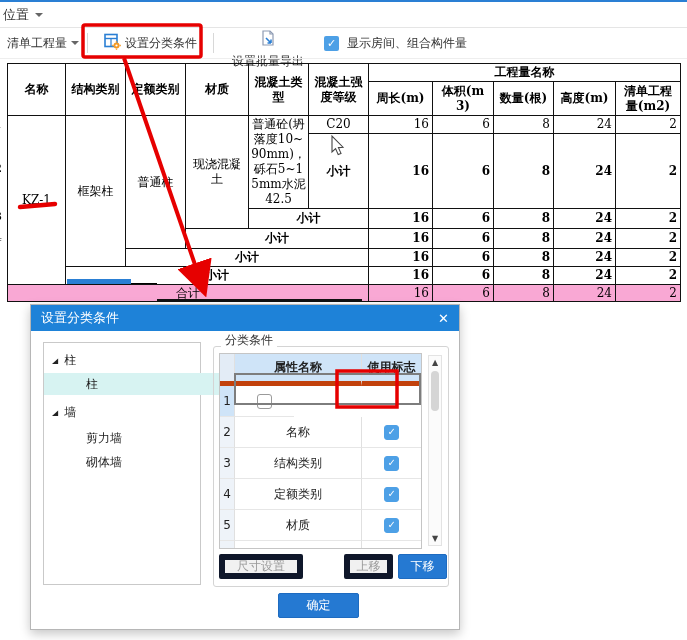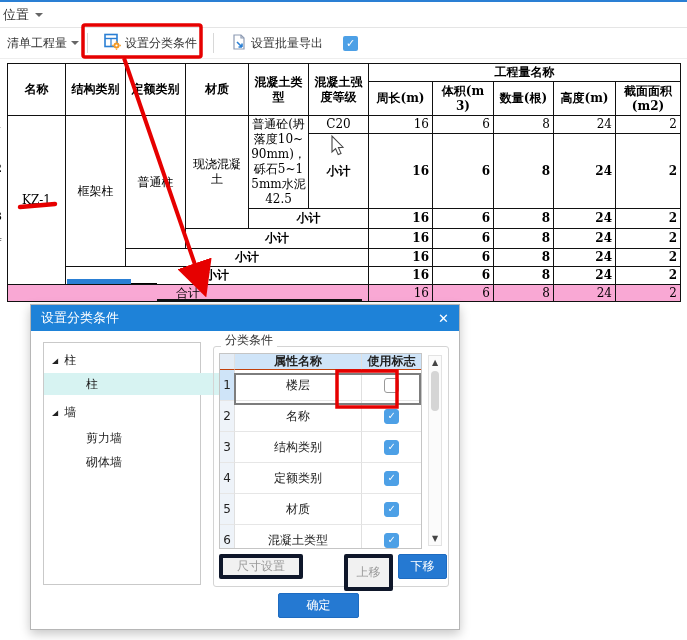--- a/index.html
+++ b/index.html
@@ -50,36 +50,36 @@
   .tree-sel{background:#d7f3f2;}
   .gbox{position:absolute;left:182px;top:41px;width:236px;height:241px;border:1px solid #d4d4d4;border-radius:3px;box-sizing:border-box;}
   .gbox-label{position:absolute;left:190px;top:27px;background:#fff;padding:0 4px;font-size:12px;color:#333;}
   .agrid{position:absolute;left:188px;top:48px;width:203px;height:196px;overflow:hidden;border:1px solid #c5c5c5;box-sizing:border-box;background:#fff;}
   .agrow{display:flex;width:201px;}
   .agcell{box-sizing:border-box;border-right:1px solid #e0e0e0;border-bottom:1px solid #e6e6e6;
           display:flex;align-items:center;justify-content:center;font-size:12px;color:#222;}
   .ag-num{width:15px;background:#eef3f9;}
   .ag-name{width:127px;}
   .ag-flag{width:59px;border-right:none;font-family:Liberation Mono, monospace;}
-  .ag-head .agcell{height:16px;font-weight:bold;background:#cfe4f8;border-bottom:1px solid #c2410c;}
+  .ag-head .agcell{height:32px;font-weight:bold;background:#cfe4f8;border-bottom:5px solid #c2410c;}
   .ag-head .ag-num{background:#e3ecf6;}
   .ag-body .agcell{height:31px;}
   .ag-sel{background:#cfe4f8;}
   .row1-frame{position:absolute;left:14px;top:19px;width:187px;height:32px;border:2px solid #7d7d7d;box-sizing:border-box;pointer-events:none;}
   .cb{width:15px;height:15px;box-sizing:border-box;border:1px solid #9a9a9a;border-radius:3px;background:#fff;
       display:flex;align-items:center;justify-content:center;}
   .cb .tick{display:none;}
   .cb.checked{background:#4da0e6;border-color:#4da0e6;}
   .cb.checked .tick{display:block;color:#fff;font-size:11px;line-height:11px;}
   .sbar{position:absolute;left:397px;top:50px;width:14px;height:191px;background:#fbfbfb;border:1px solid #e3e3e3;box-sizing:border-box;}
   .sbar .up,.sbar .dn{position:absolute;left:0;width:12px;text-align:center;font-size:8px;color:#444;}
   .sbar .up{top:2px;} .sbar .dn{bottom:2px;}
   .sbar .thumb{position:absolute;left:2px;top:15px;width:8px;height:40px;background:#d5d5d5;border-radius:4px;}
   .btn{position:absolute;box-sizing:border-box;font-size:12px;display:flex;align-items:center;justify-content:center;border-radius:2px;}
-  .btn-disabled{background:#f1f1f1;border:4px solid #0f172a;color:#9a9a9a;}
+  .btn-disabled{background:#f1f1f1;border:6px solid #0f172a;color:#9a9a9a;}
   .btn-blue{background:#2579d2;border:1px solid #1e6bc0;color:#fff;}
   .btn-plain{background:#fff;border:1px solid #b8b8b8;color:#333;}
 
   
   .overlay{left:0;top:0;width:687px;height:640px;pointer-events:none;}
 </style>
 </head>
 <body>
 
 <div class="page">
@@ -109,32 +109,33 @@
             <line x1="12.5" y1="8.2" x2="12.5" y2="9.4"></line>
               <line x1="12.5" y1="15.6" x2="12.5" y2="16.8"></line>
             <line x1="8.2" y1="12.5" x2="9.4" y2="12.5"></line>
               <line x1="15.6" y1="12.5" x2="16.8" y2="12.5"></line>
           </g>
         </svg>
       </span>
       <span>设置分类条件</span>
     </div>
     <div class="vsep" style="margin-left:10px;"></div>
-    <div class="tbtn" style="margin-left:10px;">
+    <div class="tbtn" style="margin-left:10px;flex-direction:column;">
       <span>
         <svg width="15" height="16" viewBox="0 0 15 16">
           <path d="M2,1 L9,1 L12,4 L12,15 L2,15 Z" fill="#fff" stroke="#8e9bb3" stroke-width="1.2"></path>
           <path d="M9,1 L9,4 L12,4" fill="none" stroke="#8e9bb3" stroke-width="1.2"></path>
           <path d="M5,8 L10,13 M10,13 L10,9.5 M10,13 L6.5,13" stroke="#2a7fd4" stroke-width="1.6" fill="none"></path>
         </svg>
       </span>
       <span>设置批量导出</span>
     </div>
     <div class="tbtn" style="margin-left:8px;">
       <span class="tb-cb">✓</span>
+      <span>显示房间、组合构件量</span>
     </div>
   </div>
   <div class="abs toolbar-sep2"></div>
 
   <span class="abs rownum" style="top:118px;">1</span>
   <span class="abs rownum" style="top:162px;">2</span>
   <span class="abs rownum" style="top:210px;">3</span>
   <span class="abs rownum" style="top:231px;">4</span>
 
   <table class="qtable">
@@ -159,21 +160,21 @@
       <td class="hd" rowspan="2">材质</td>
       <td class="hd" rowspan="2">混凝土类型</td>
       <td class="hd" rowspan="2">混凝土强度等级</td>
       <td class="hd" colspan="5">工程量名称</td>
     </tr>
     <tr class="h34">
       <td class="hd">周长(m)</td>
       <td class="hd">体积(m3)</td>
       <td class="hd">数量(根)</td>
       <td class="hd">高度(m)</td>
-      <td class="hd">截面面积(m2)</td>
+      <td class="hd">清单工程量(m2)</td>
     </tr>
     <tr class="h18">
       <td rowspan="6">KZ-1</td>
       <td rowspan="5">框架柱</td>
       <td rowspan="4">普通柱</td>
       <td rowspan="3" class="wrap">现浇混凝土</td>
       <td rowspan="2" class="wrap">普通砼(坍落度10~90mm)，砾石5~15mm水泥42.5</td>
       <td>C20</td>
       <td class="v">16</td>
       <td class="v">6</td>
@@ -267,21 +268,20 @@
 
     <div class="agrid">
       <div class="agrow ag-head">
         <div class="agcell ag-num"></div>
         <div class="agcell ag-name">属性名称</div>
         <div class="agcell ag-flag">使用标志</div>
       </div>
       <div class="ag-body">
         <div class="agrow">
           <div class="agcell ag-num ag-sel">1</div>
-          <div class="agcell ag-name">楼层</div>
           <div class="agcell ag-flag">
               <span class="cb"></span>
             </div>
         </div>
         <div class="agrow">
           <div class="agcell ag-num">2</div>
           <div class="agcell ag-name">名称</div>
           <div class="agcell ag-flag">
               <span class="cb checked">
                 <span class="tick">✓</span>
@@ -328,21 +328,21 @@
       <div class="row1-frame"></div>
     </div>
 
     <div class="sbar">
       <div class="up">▲</div>
       <div class="thumb"></div>
       <div class="dn">▼</div>
     </div>
 
     <div class="btn btn-disabled" style="left:188px;top:249px;width:84px;height:25px;">尺寸设置</div>
-    <div class="btn btn-disabled" style="left:313px;top:249px;width:49px;height:37px;">上移</div>
+    <div class="btn btn-disabled" style="left:313px;top:249px;width:49px;height:25px;">上移</div>
     <div class="btn btn-blue" style="left:367px;top:249px;width:49px;height:25px;">下移</div>
     <div class="btn btn-blue" style="left:247px;top:288px;width:81px;height:25px;">确定</div>
   </div>
 
   <svg class="abs overlay" viewBox="0 0 687 640">
     <defs>
       <marker id="arr" markerWidth="9" markerHeight="9" refX="6.5" refY="4.5" orient="auto">
         <path d="M0,0 L9,4.5 L0,9 Z" fill="#e60000"></path>
       </marker>
     </defs>

